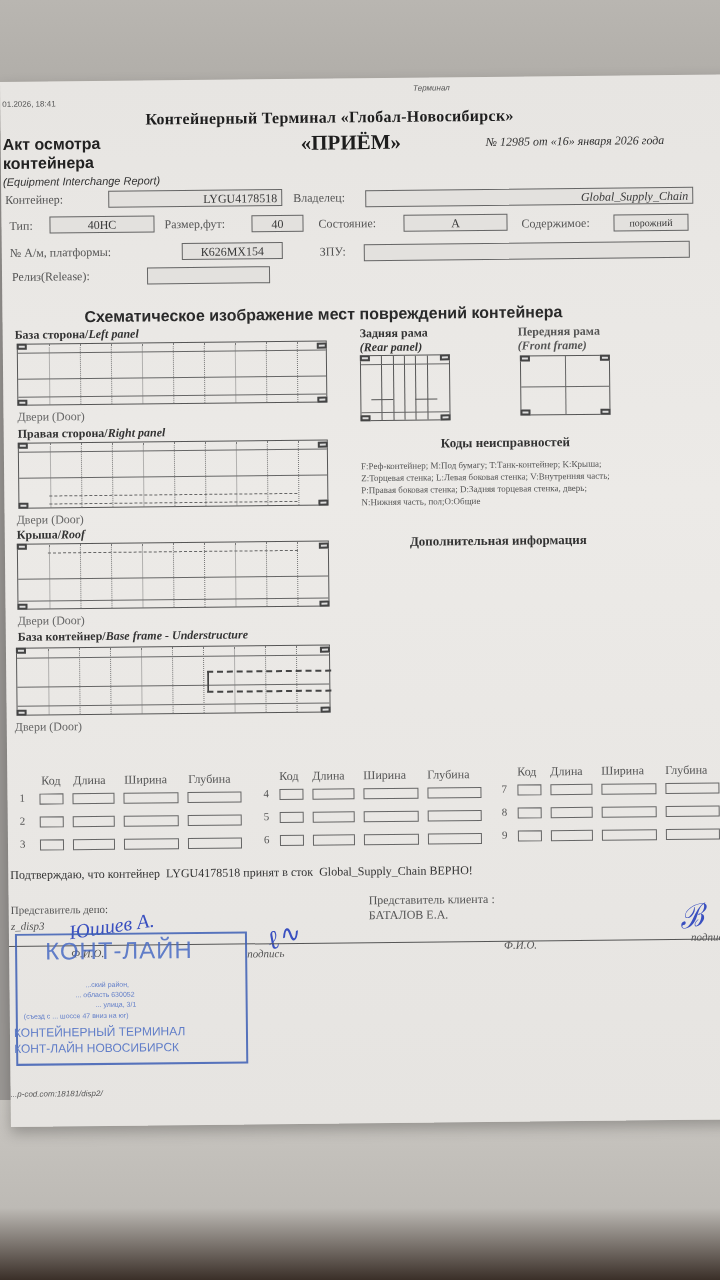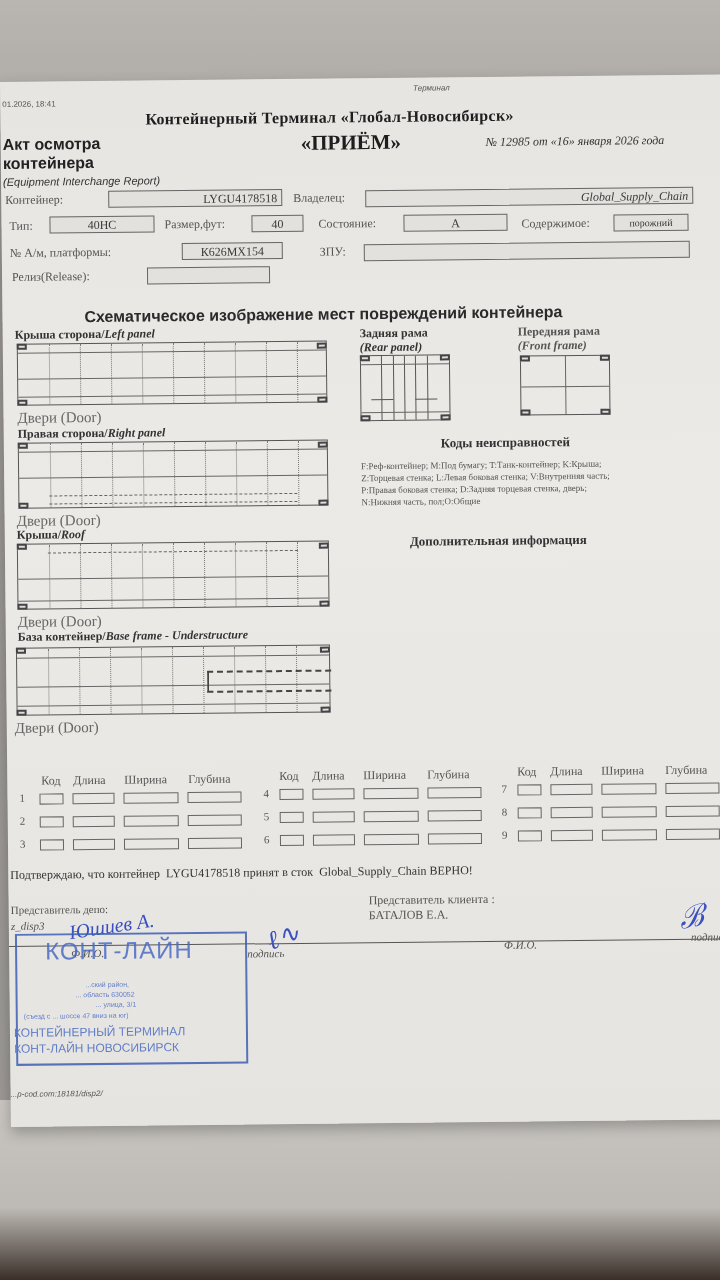--- a/index.html
+++ b/index.html
@@ -34,21 +34,21 @@
   .field {
     position:absolute; border:1px solid #666; background:#e3e1de;
     font-size:12px; color:#3a3a3a; padding:0 4px; box-sizing:border-box;
     height:17px; line-height:16px; overflow:hidden; white-space:nowrap;
   }
   .right { text-align:right; }
   .center { text-align:center; }
   .section-title { font-family:"Liberation Sans", sans-serif; font-size:16px; font-weight:bold; color:#2a2a2a; }
   .panel-title { font-size:12px; font-weight:bold; color:#333; }
   .panel-title i { font-style:italic; }
-  .door { font-size:15px; color:#666; }
+  .door { font-size:12px; color:#666; }
   .panel {
     position:absolute; border:1.5px solid #555; box-sizing:border-box;
   }
   .panel .hline { position:absolute; left:0; right:0; height:0; border-top:1px solid #666; }
   .panel .vline { position:absolute; top:0; bottom:0; width:0; border-left:1px dotted #777; }
   .corner { position:absolute; width:10px; height:6px; border:2px solid #444; background:#ddd; box-sizing:border-box; }
   .codes { font-size:9px; color:#555; line-height:12px; }
   .codes-title { font-size:13px; font-weight:bold; color:#333; }
   .extra-title { font-size:13px; font-weight:bold; color:#333; }
   .dmg-head { font-size:12px; color:#555; }
@@ -99,21 +99,21 @@
   <div class="field center" style="left:180px;top:163px;width:101px;">К626МХ154</div>
   <div class="abs lbl" style="left:318px;top:166px;">ЗПУ:</div>
   <div class="field" style="left:362px;top:166px;width:326px;"></div>
 
   <div class="abs lbl" style="left:10px;top:188px;">Релиз(Release):</div>
   <div class="field" style="left:145px;top:187px;width:123px;"></div>
 
   <div class="abs section-title" style="left:82px;top:227px;">Схематическое изображение мест повреждений контейнера</div>
 
   <div class="abs panel-title" style="left:12px;top:246px;">
-    <span>Крыша сторона/</span><i>Left panel</i>
+    <span>База сторона/</span><i>Left panel</i>
   </div>
   <div class="panel" style="left:14px;top:262px;width:310px;height:62px;">
     <div class="hline" style="top:8px;"></div>
     <div class="hline" style="top:34px;"></div>
     <div class="hline" style="top:52px;"></div>
     <div class="vline" style="left:31px;"></div>
       <div class="vline" style="left:62px;"></div>
       <div class="vline" style="left:93px;"></div>
       <div class="vline" style="left:124px;"></div>
       <div class="vline" style="left:155px;"></div>

